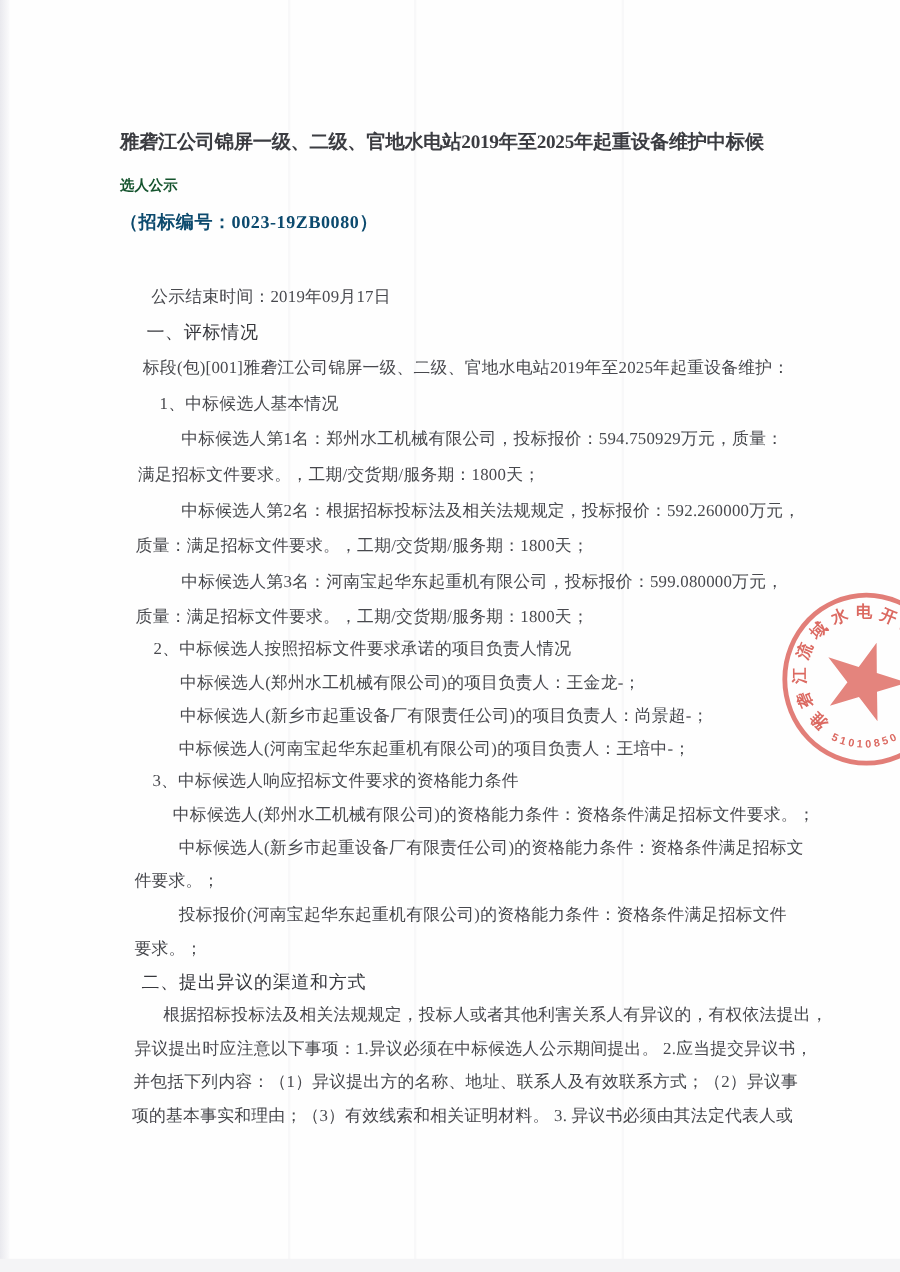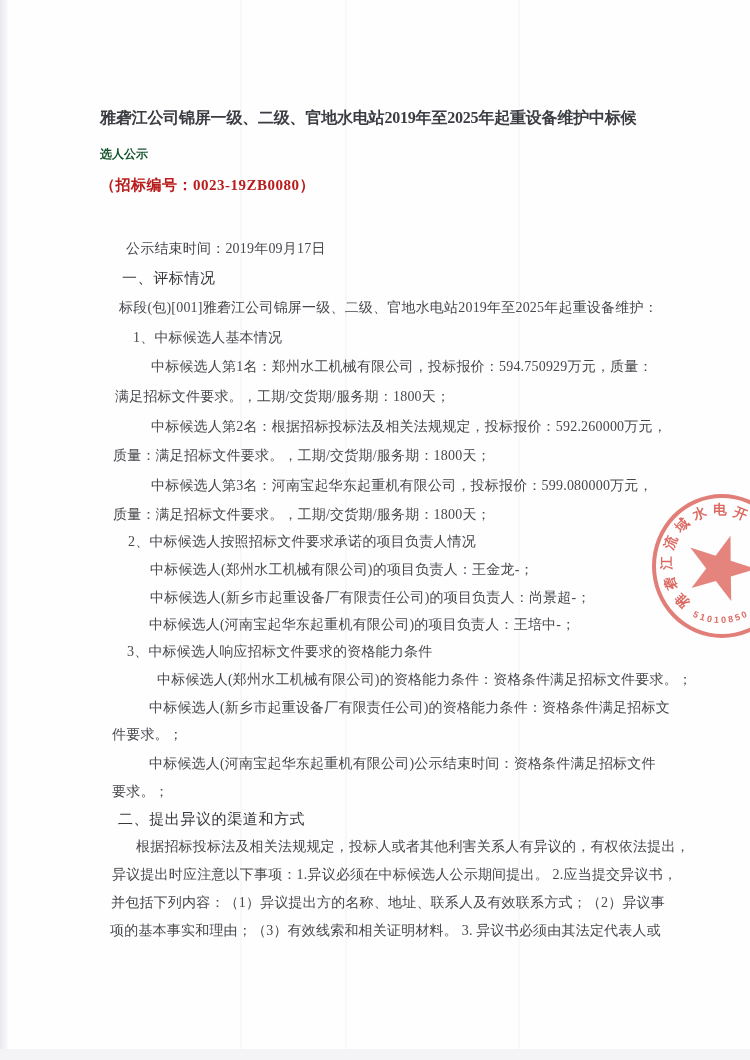--- a/index.html
+++ b/index.html
@@ -19,21 +19,21 @@
     background:#f4f4f6;
   }
   .scanline { position:absolute; top:0; width:2px; height:100%;
     background:rgba(110,110,135,0.045); }
   .sl-a { left:240px; } .sl-b { left:345px; } .sl-c { left:518px; }
 
   
   .titleblock { position:absolute; left:100px; width:562px; white-space:nowrap; }
   .t1 { top:108px; font-size:16px; font-weight:bold; color:#3b3c41; letter-spacing:-0.2px; }
   .t2 { top:146px; font-size:12px; font-weight:bold; color:#14532d; }
-  .t3 { top:176px; font-size:15px; font-weight:600; color:#b91c1c; letter-spacing:0.5px; }
+  .t3 { top:176px; font-size:15px; font-weight:600; color:#0c4a6e; letter-spacing:0.5px; }
 
   
   .line { position:absolute; font-size:14px; line-height:18px;
     white-space:nowrap; color:#47484d; letter-spacing:0.2px;text-align:right; }
   .h { font-weight:normal; font-size:15px; color:#36373c; letter-spacing:0.6px; }
 
   
   .seal { position:absolute; left:632px; top:474px; width:176px; height:178px;
     opacity:0.88; filter:blur(0.3px); }
   .seal-ring { position:absolute; left:20px; top:20px; width:132px; height:136px;
@@ -69,24 +69,24 @@
   <div class="line" style="left:115px;top:388px">满足招标文件要求。，工期/交货期/服务期：1800天；</div>
   <div class="line" style="left:151px;top:418px">中标候选人第2名：根据招标投标法及相关法规规定，投标报价：592.260000万元，</div>
   <div class="line" style="left:113px;top:447px">质量：满足招标文件要求。，工期/交货期/服务期：1800天；</div>
   <div class="line" style="left:151px;top:477px">中标候选人第3名：河南宝起华东起重机有限公司，投标报价：599.080000万元，</div>
   <div class="line" style="left:113px;top:506px">质量：满足招标文件要求。，工期/交货期/服务期：1800天；</div>
   <div class="line" style="left:128px;top:533px">2、中标候选人按照招标文件要求承诺的项目负责人情况</div>
   <div class="line" style="left:150px;top:561px">中标候选人(郑州水工机械有限公司)的项目负责人：王金龙-；</div>
   <div class="line" style="left:150px;top:589px">中标候选人(新乡市起重设备厂有限责任公司)的项目负责人：尚景超-；</div>
   <div class="line" style="left:149px;top:616px">中标候选人(河南宝起华东起重机有限公司)的项目负责人：王培中-；</div>
   <div class="line" style="left:127px;top:643px">3、中标候选人响应招标文件要求的资格能力条件</div>
-  <div class="line" style="left:157px;top:671px">中标候选人(郑州水工机械有限公司)的资格能力条件：资格条件满足招标文件要求。；</div>
+  <div class="line" style="left:144px;top:671px">中标候选人(郑州水工机械有限公司)的资格能力条件：资格条件满足招标文件要求。；</div>
   <div class="line" style="left:149px;top:699px">中标候选人(新乡市起重设备厂有限责任公司)的资格能力条件：资格条件满足招标文</div>
   <div class="line" style="left:112px;top:726px">件要求。；</div>
-  <div class="line" style="left:149px;top:755px">中标候选人(河南宝起华东起重机有限公司)公示结束时间：资格条件满足招标文件</div>
+  <div class="line" style="left:149px;top:755px">投标报价(河南宝起华东起重机有限公司)的资格能力条件：资格条件满足招标文件</div>
   <div class="line" style="left:112px;top:783px">要求。；</div>
   <div class="line h" style="left:118px;top:810px">二、提出异议的渠道和方式</div>
   <div class="line" style="left:136px;top:838px">根据招标投标法及相关法规规定，投标人或者其他利害关系人有异议的，有权依法提出，</div>
   <div class="line" style="left:112px;top:866px">异议提出时应注意以下事项：1.异议必须在中标候选人公示期间提出。 2.应当提交异议书，</div>
   <div class="line" style="left:111px;top:894px">并包括下列内容：（1）异议提出方的名称、地址、联系人及有效联系方式；（2）异议事</div>
   <div class="line" style="left:110px;top:922px">项的基本事实和理由；（3）有效线索和相关证明材料。 3. 异议书必须由其法定代表人或</div>
 
   <div class="seal">
     <div class="seal-ring"></div>
     <div class="seal-star"></div>

